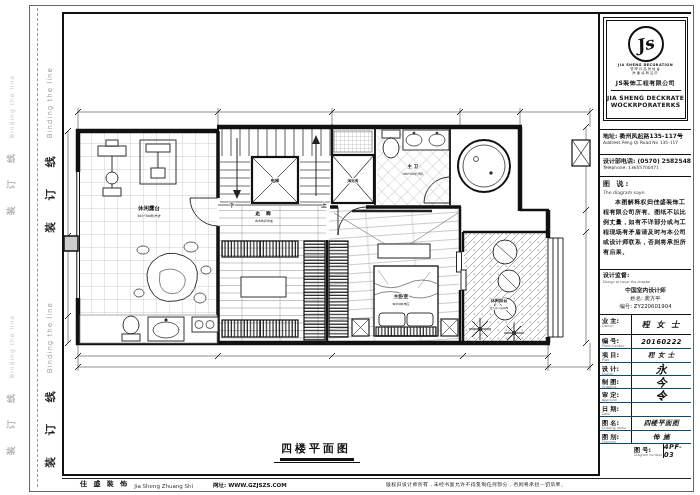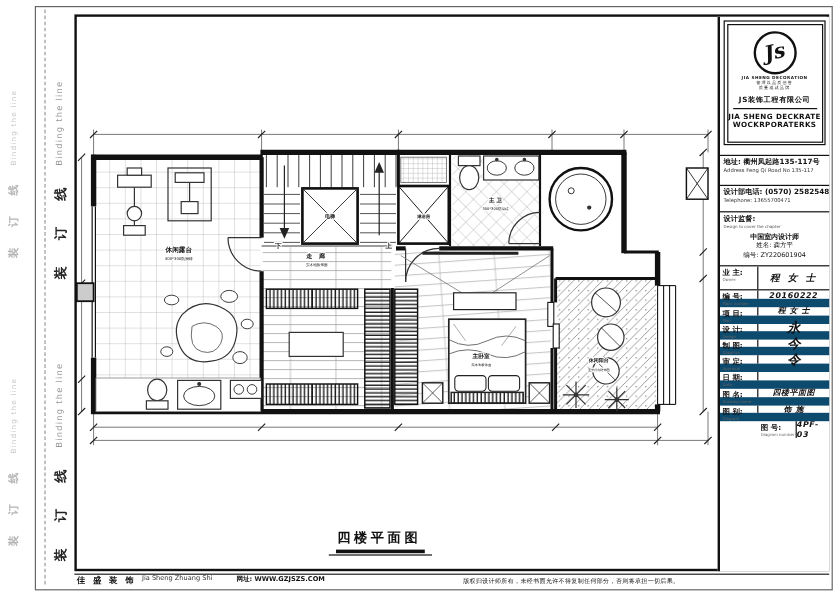--- a/index.html
+++ b/index.html
@@ -14,21 +14,21 @@
   .bindv{width:200px;height:16px;display:flex;align-items:center;justify-content:center;gap:9px;transform:rotate(-90deg);white-space:nowrap;}
   .bindv .cn{font-weight:bold;font-size:11px;letter-spacing:9px;color:#222;}
   .bindv .en{font-size:7px;color:#999;letter-spacing:1px;}
   .bindv.grey .cn{color:#b5b5b5;font-size:9px;letter-spacing:7px;}
   .bindv.grey .en{color:#c8c8c8;font-size:6px;}
   
   .plan-title{left:246px;top:441px;width:140px;text-align:center;font-size:11px;font-weight:bold;letter-spacing:3px;}
   .u-thick{left:280px;top:458px;width:74px;height:2.5px;background:#111;}
   .u-thin{left:274px;top:461.5px;width:86px;height:1px;background:#111;}
   
-  .footer-left{left:64px;top:479px;display:flex;align-items:flex-start;white-space:nowrap;}
+  .footer-left{left:80px;top:479px;display:flex;align-items:flex-end;white-space:nowrap;}
   .footer-left .b1{font-weight:bold;font-size:7px;letter-spacing:2px;}
   .footer-left .b2{font-size:5.5px;color:#333;margin-left:5px;}
   .footer-left .b3{font-size:5.5px;color:#111;margin-left:20px;font-weight:bold;}
   .footer-right{left:386px;top:481px;font-size:5px;color:#111;letter-spacing:.3px;}
   .footer-line{left:62px;top:478px;width:629px;height:1px;background:#222;}
   
   .tb{left:598px;top:14px;width:93px;height:462px;border-left:2px solid #111;box-sizing:border-box;background:#fff;}
   .tb section{box-sizing:border-box;border-bottom:1px solid #111;overflow:hidden;position:relative;}
   .logo-sec{height:116px;padding:3px;}
   .logo-box{height:104px;border:1.5px solid #111;padding:1.5px;box-sizing:border-box;}
@@ -55,21 +55,21 @@
   .sup-l1{font-size:5.8px;font-weight:bold;text-align:center;margin-top:2px;}
   .sup-l2{font-size:5.4px;text-align:center;line-height:7.5px;}
   .pair-sec{display:flex;align-items:stretch;}
   .owner-sec{height:20px;}
   .proj-sec{height:18px;}
   .pair-label{width:32px;border-right:1px solid #111;padding:1.5px 2px;box-sizing:border-box;}
   .pair-label .c{font-size:6.2px;font-weight:bold;line-height:7px;white-space:nowrap;}
   .pair-label .e{font-size:3.3px;color:#666;line-height:4px;white-space:nowrap;}
   .pair-val{flex:1;display:flex;align-items:center;justify-content:center;font-size:8px;font-weight:bold;letter-spacing:2px;font-style:italic;}
   .proj-sec .pair-val{font-size:7px;letter-spacing:1px;}
-  .trow{display:flex;box-sizing:border-box;border-bottom:7px solid #0c4a6e;}
+  .trow{display:flex;box-sizing:border-box;border-bottom:1px solid #0c4a6e;}
   .trow:last-child{border-bottom:none;padding-left:32px;}
   .trow .pair-val{font-size:6.6px;font-weight:bold;letter-spacing:.5px;}
   .sig{font-family:"DejaVu Serif",serif;font-style:italic;font-size:11px !important;letter-spacing:0 !important;}
   
   text{font-family:"DejaVu Sans",sans-serif;paint-order:stroke;stroke:#fff;stroke-width:1.6px;fill:#111;}
 </style>
 </head>
 <body>
 
 <div class="abs bindv grey" style="left:-89px;top:137px;">
@@ -380,20 +380,25 @@
       </div>
   </section>
   <section class="addr-sec">
     <div class="cnline">地址: 衢州凤起路135-117号</div>
     <div class="enline">Address Feng Qi Road No 135-117</div>
   </section>
   <section class="tel-sec">
     <div class="cnline">设计部电话: (0570) 2582548</div>
     <div class="enline">Telephone: 13655700471</div>
   </section>
+  <section class="notes-sec">
+    <div class="notes-head-cn">图 说:</div>
+    <div class="notes-head-en">The diagram says:</div>
+    <div class="notes-body">本图解释权归佳盛装饰工程有限公司所有。图纸不以比例丈量，如有不详部分或与工程现场有矛盾请及时与本公司或设计师联系，否则将承担所有后果。</div>
+  </section>
   <section class="sup-sec">
     <div class="sup-cn">设计监督:</div>
     <div class="sup-en">Design to cover the chapter</div>
     <div class="sup-l1">中国室内设计师</div>
     <div class="sup-l2">姓名: 龚方平</div>
     <div class="sup-l2">编号: ZY220601904</div>
   </section>
   <section class="pair-sec owner-sec">
     <div class="pair-label">
       <div class="c">业 主:</div>

